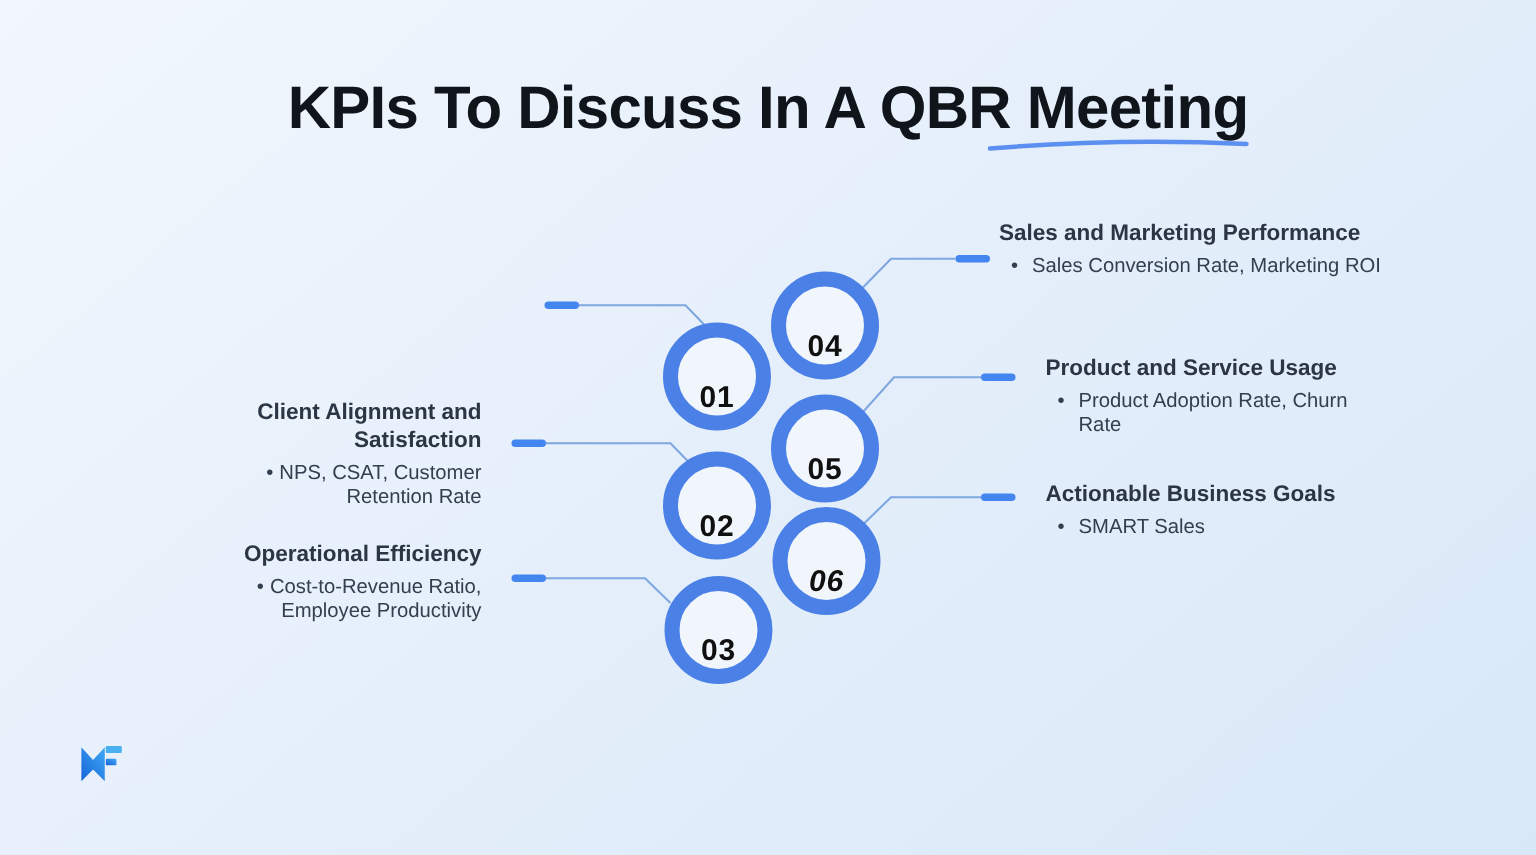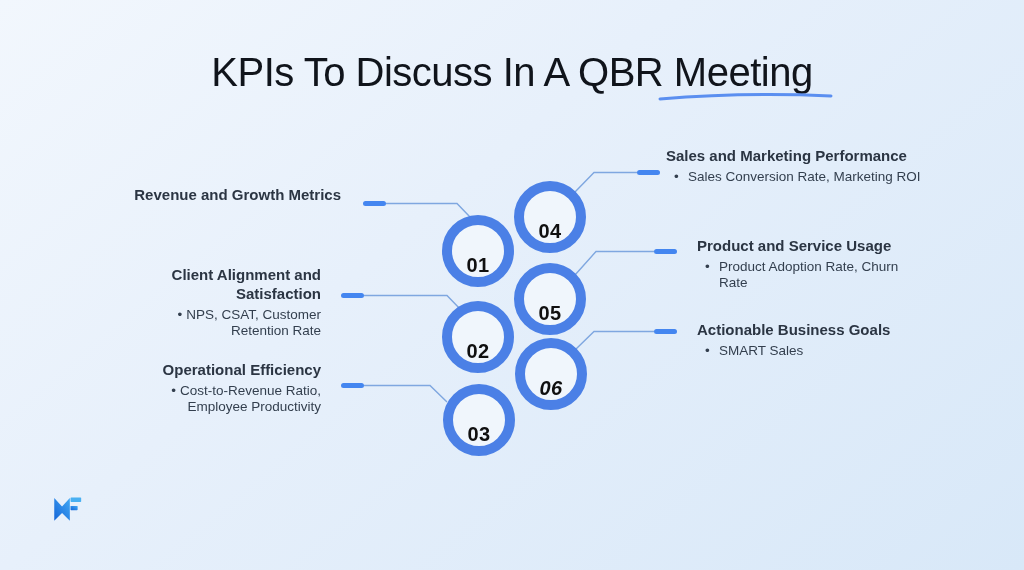--- a/index.html
+++ b/index.html
@@ -7,21 +7,21 @@
   .stage {
     position:relative;
     width:1024px; height:570px;
     overflow:hidden;
     font-family:"Liberation Sans", sans-serif;
     background:linear-gradient(140deg, #f2f7fd 0%, #e7f0fb 40%, #d8e8f8 100%);
   }
   .title {
     position:absolute; top:50px; left:0; width:1024px;
     text-align:center;
-    font-size:40px; font-weight:400; letter-spacing:-0.5px;
+    font-size:40px; font-weight:700; letter-spacing:-0.5px;
     color:#10141b;
     line-height:44px;
   }
   svg.overlay {
     position:absolute; left:0; top:0; width:1024px; height:570px;
     pointer-events:none;
   }
   .bar   { fill:var(--bar,#4486f0); }
   .thin  { stroke:var(--line,#7fa7e0); stroke-width:1.4; fill:none; }
   .uline { stroke:var(--underline,#5b8ff0); stroke-width:3; fill:none; stroke-linecap:round; }
@@ -90,21 +90,20 @@
     <span>04</span>
   </div>
   <div class="circle" style="left:514px; top:263px;">
     <span>05</span>
   </div>
   <div class="circle" style="left:515px; top:338px;font-style:italic;">
     <span>06</span>
   </div>
 
   <div class="item left" style="right:683px; top:185px; width:235px;">
-    <div class="heading">Revenue and Growth Metrics</div>
   </div>
 
   <div class="item left" style="right:703px; top:265px; width:175px;">
     <div class="heading">Client Alignment and Satisfaction</div>
     <div class="bullet"><span class="marker">•</span><span>NPS, CSAT, Customer Retention Rate</span></div>
   </div>
 
   <div class="item left" style="right:703px; top:360px; width:190px;">
     <div class="heading">Operational Efficiency</div>
     <div class="bullet"><span class="marker">•</span><span>Cost-to-Revenue Ratio, Employee Productivity</span></div>

